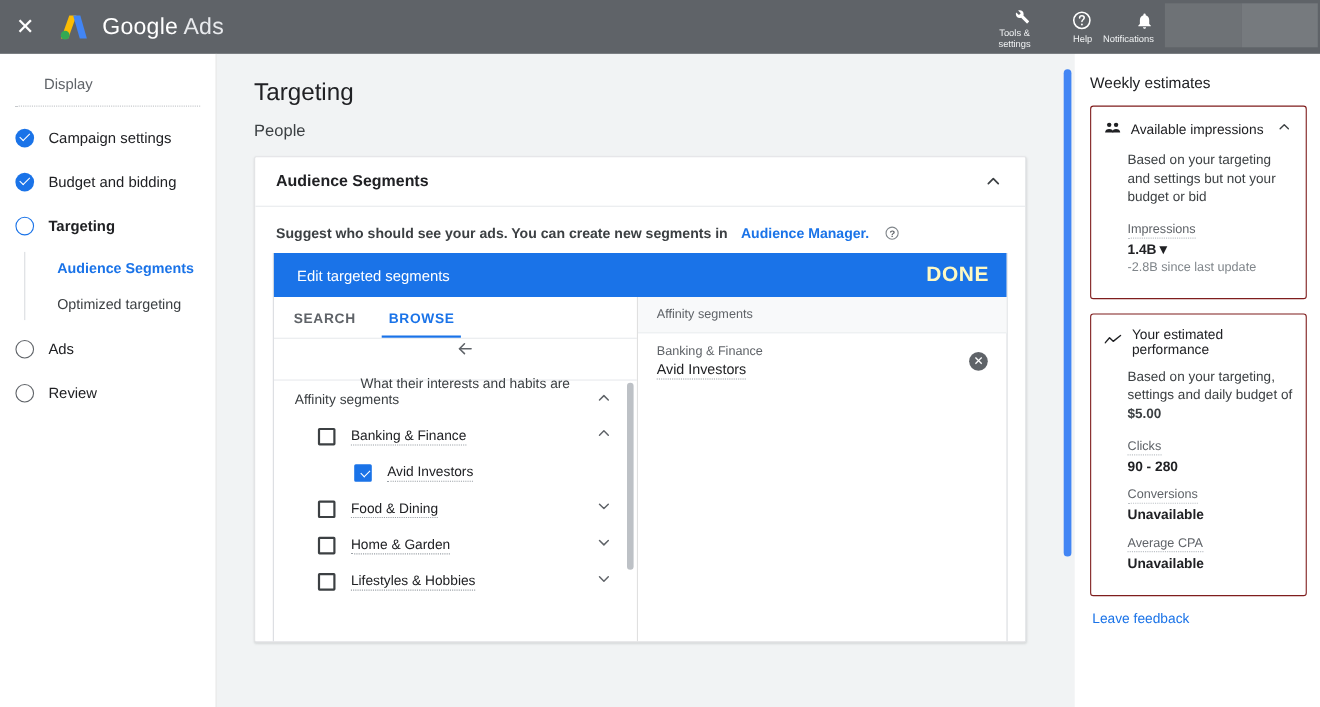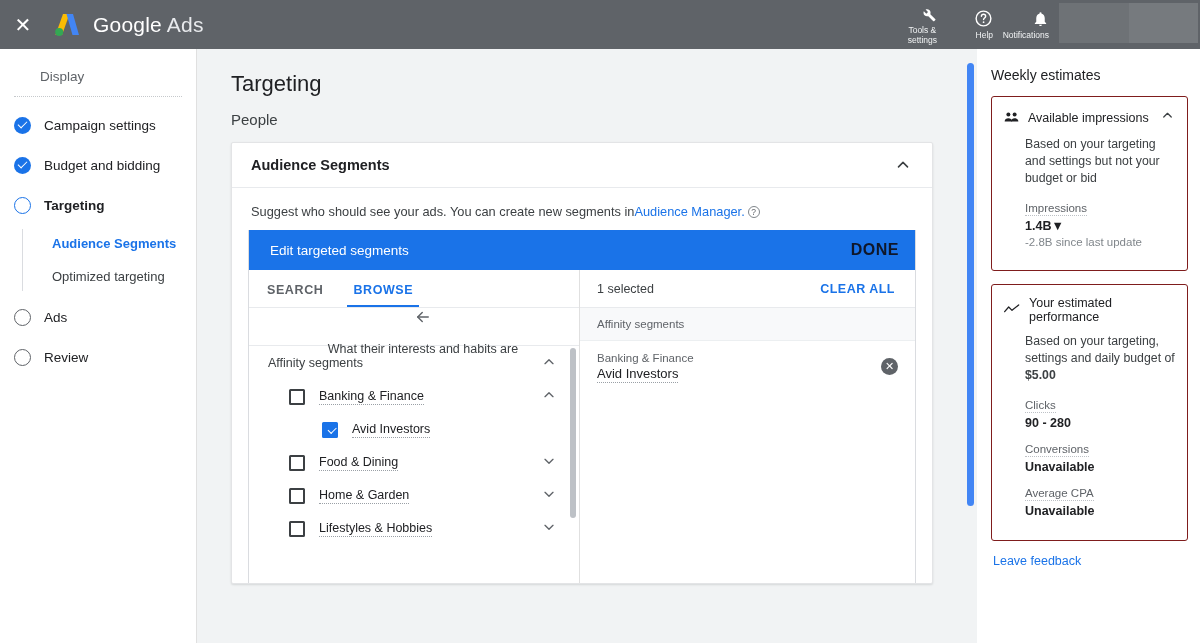--- a/index.html
+++ b/index.html
@@ -94,37 +94,37 @@
     width:702px; height:442px; position:relative; overflow:hidden;
   }
   .card-head {
     height:45px; display:flex; align-items:center; justify-content:space-between;
     padding:0 20px 0 19px; border-bottom:1px solid #e8eaed;
   }
   .card-title { font-size:14.5px; font-weight:bold; color:#202124; }
   .chev { color:#3c4043; display:flex; align-items:center; cursor:pointer; }
   .card-desc {
     font-size:12.8px; color:#3c4043; padding:16px 0 11px 19px;
-    display:flex; align-items:center; gap:0;
+    display:flex; align-items:center; gap:12px;font-weight:bold;
   }
   .link { color:#1a73e8; text-decoration:none; cursor:pointer; }
   .help-circ {
     width:12px; height:12px; border:1px solid #80868b; border-radius:50%;
     display:inline-flex; align-items:center; justify-content:center;
     font-size:8.5px; color:#5f6368; margin-left:3px; cursor:pointer;
   }
 
   
   .editor { margin:0 16px; border:1px solid #dadce0; border-top:none; height:360px; position:relative; }
   .ed-bar {
     background:#1a73e8; height:40px; display:flex; align-items:center;
     justify-content:space-between; padding:0 16px 0 21px;
   }
   .ed-bar-title { color:#fff; font-size:13.5px; }
-  .ed-done { color:#0f172a; font-size:16px; font-weight:bold; letter-spacing:.5px; cursor:pointer;text-align:right; }
+  .ed-done { color:#fef9c3; font-size:19px; font-weight:bold; letter-spacing:.5px; cursor:pointer;text-align:right; }
   .ed-body { display:flex; height:320px; }
   .ed-left { width:331px; border-right:1px solid #e0e0e0; position:relative; }
   .ed-right { flex:1; position:relative; }
 
   .tabs { height:38px; display:flex; align-items:flex-end; padding-left:18px; gap:30px; border-bottom:1px solid #e8eaed; }
   .tab {
     font-size:12.5px; font-weight:bold; letter-spacing:.6px; color:#5f6368;
     padding-bottom:10px; cursor:pointer; position:relative;
   }
   .tab.sel { color:#1a73e8; }
@@ -430,24 +430,20 @@
 
             <div class="row indent1">
               
               
             </div>
 
           </div>
         </div>
 
         <div class="ed-right">
-          <div class="sel-head">
-            <span class="sel-count">1 selected</span>
-            <span class="clear-all">CLEAR ALL</span>
-          </div>
           <div class="sel-grp">Affinity segments</div>
           <div class="sel-item">
             <span>
               <div class="sel-parent">Banking &amp; Finance</div>
               <div class="sel-name">Avid Investors</div>
             </span>
             <span class="remove-btn">✕</span>
           </div>
         </div>
       </div>

